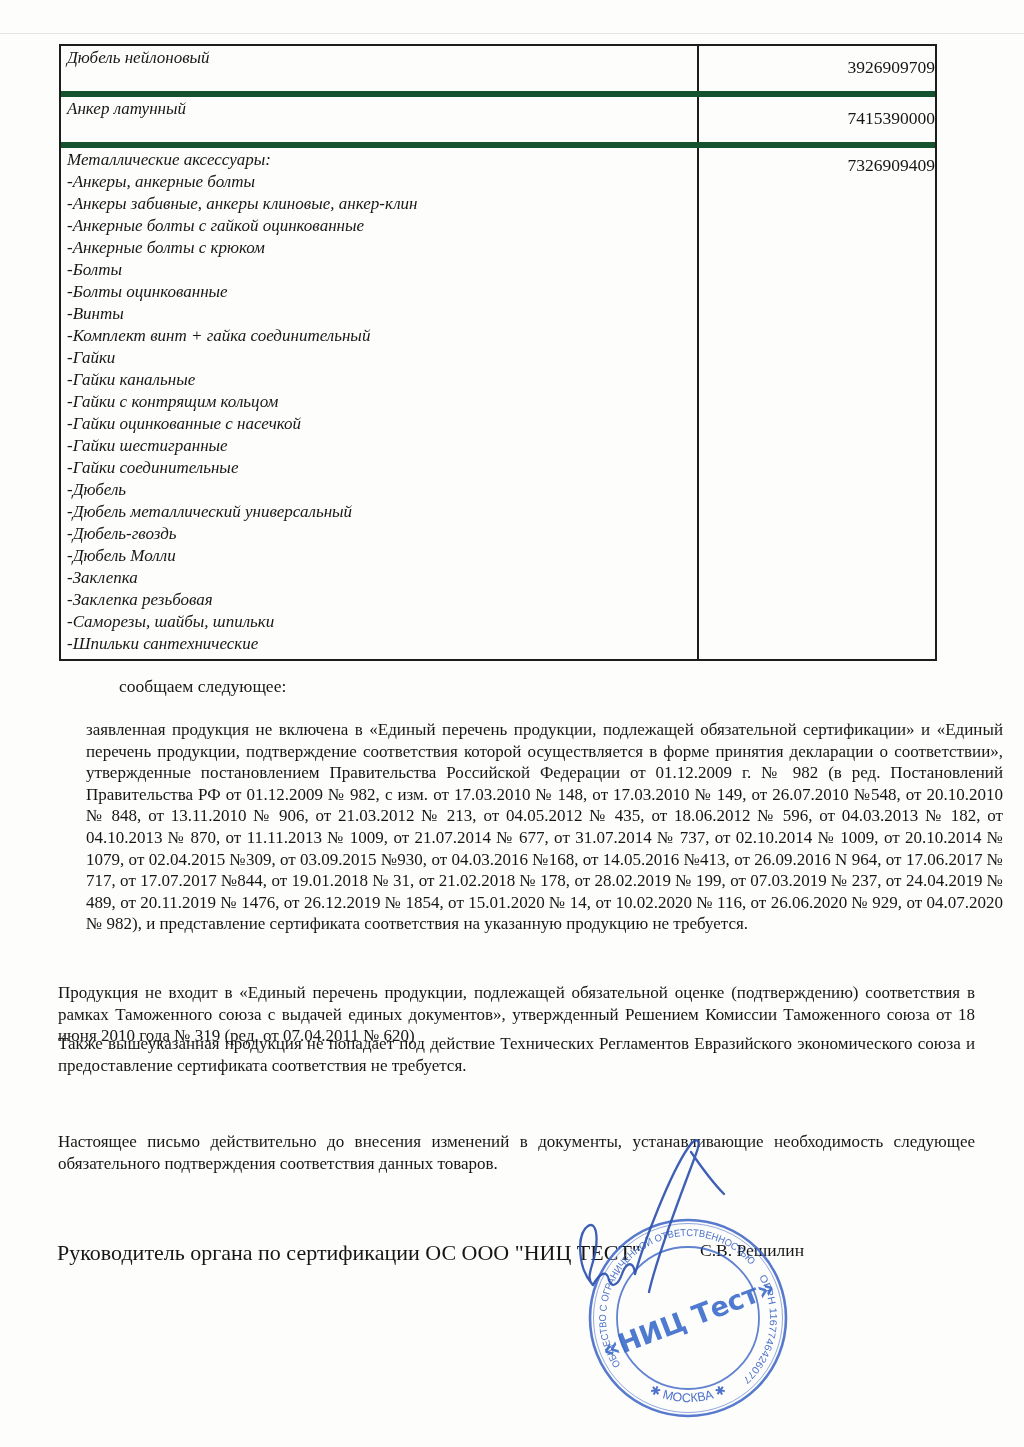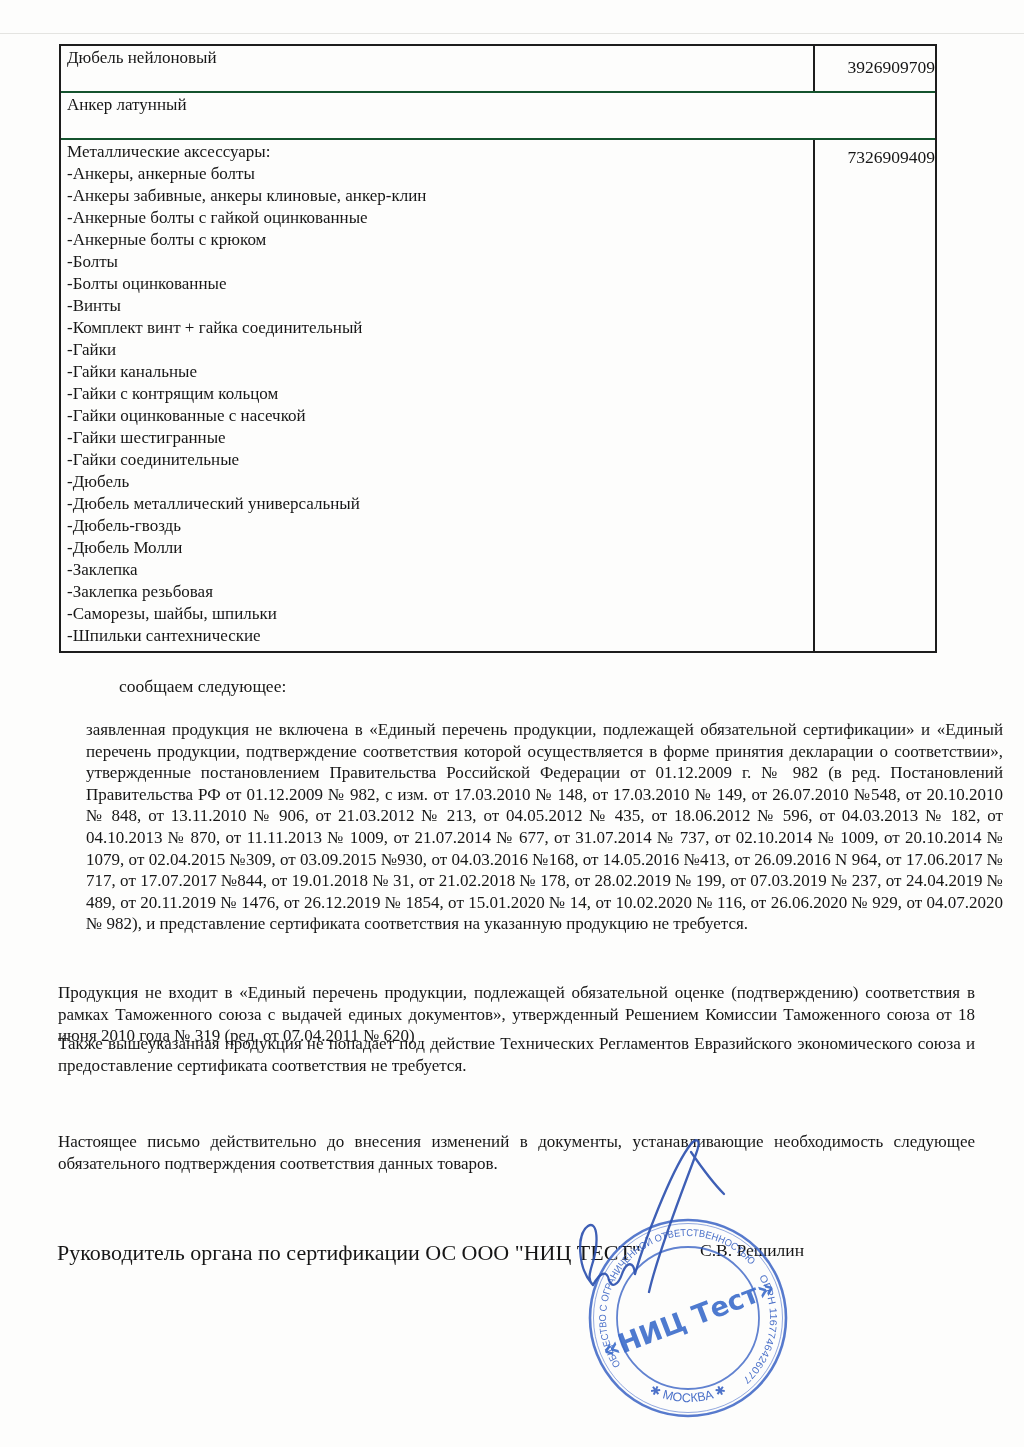--- a/index.html
+++ b/index.html
@@ -13,26 +13,26 @@
   }
   .scan-line { position:absolute; left:0; top:33px; width:1024px; height:1px; background:#e4e4e1; }
 
   
   .ptable {
     position:absolute; left:59px; top:44px; width:878px;
     border:2px solid #1d1d1d;
     box-sizing:border-box;
     background:transparent;
   }
-  .prow { display:flex; border-top:2px solid #14532d; }
+  .prow { display:flex; border-top:6px solid #14532d; }
   .prow:first-child { border-top:none; }
   .cell-name {
-    width:752px; box-sizing:border-box;
+    width:636px; box-sizing:border-box;
     padding:1px 8px 4px 6px;
-    font-size:17px; line-height:22px;
+    font-size:17px; line-height:22px;font-style:italic;
   }
   .cell-code {
     flex:1; box-sizing:border-box;
     border-left:2px solid #1d1d1d;
     text-align:right;
     font-size:17.5px;
     padding-top:11px;
   }
   .row-small { height:45px; }
   .row-big .cell-code { padding-top:7px; }
@@ -67,20 +67,21 @@
 
 <div class="scan-line"></div>
 
 <div class="ptable">
   <div class="prow row-small">
     <div class="cell-name">Дюбель нейлоновый</div>
     <div class="cell-code">3926909709</div>
   </div>
   <div class="prow row-small">
     <div class="cell-name">Анкер латунный</div>
+    <div class="cell-code">7415390000</div>
   </div>
   <div class="prow row-big">
     <div class="cell-name">
       <span>Металлические аксессуары:</span>
       <div class="subitems">-Анкеры, анкерные болты
 -Анкеры забивные, анкеры клиновые, анкер-клин
 -Анкерные болты с гайкой оцинкованные
 -Анкерные болты с крюком
 -Болты
 -Болты оцинкованные

